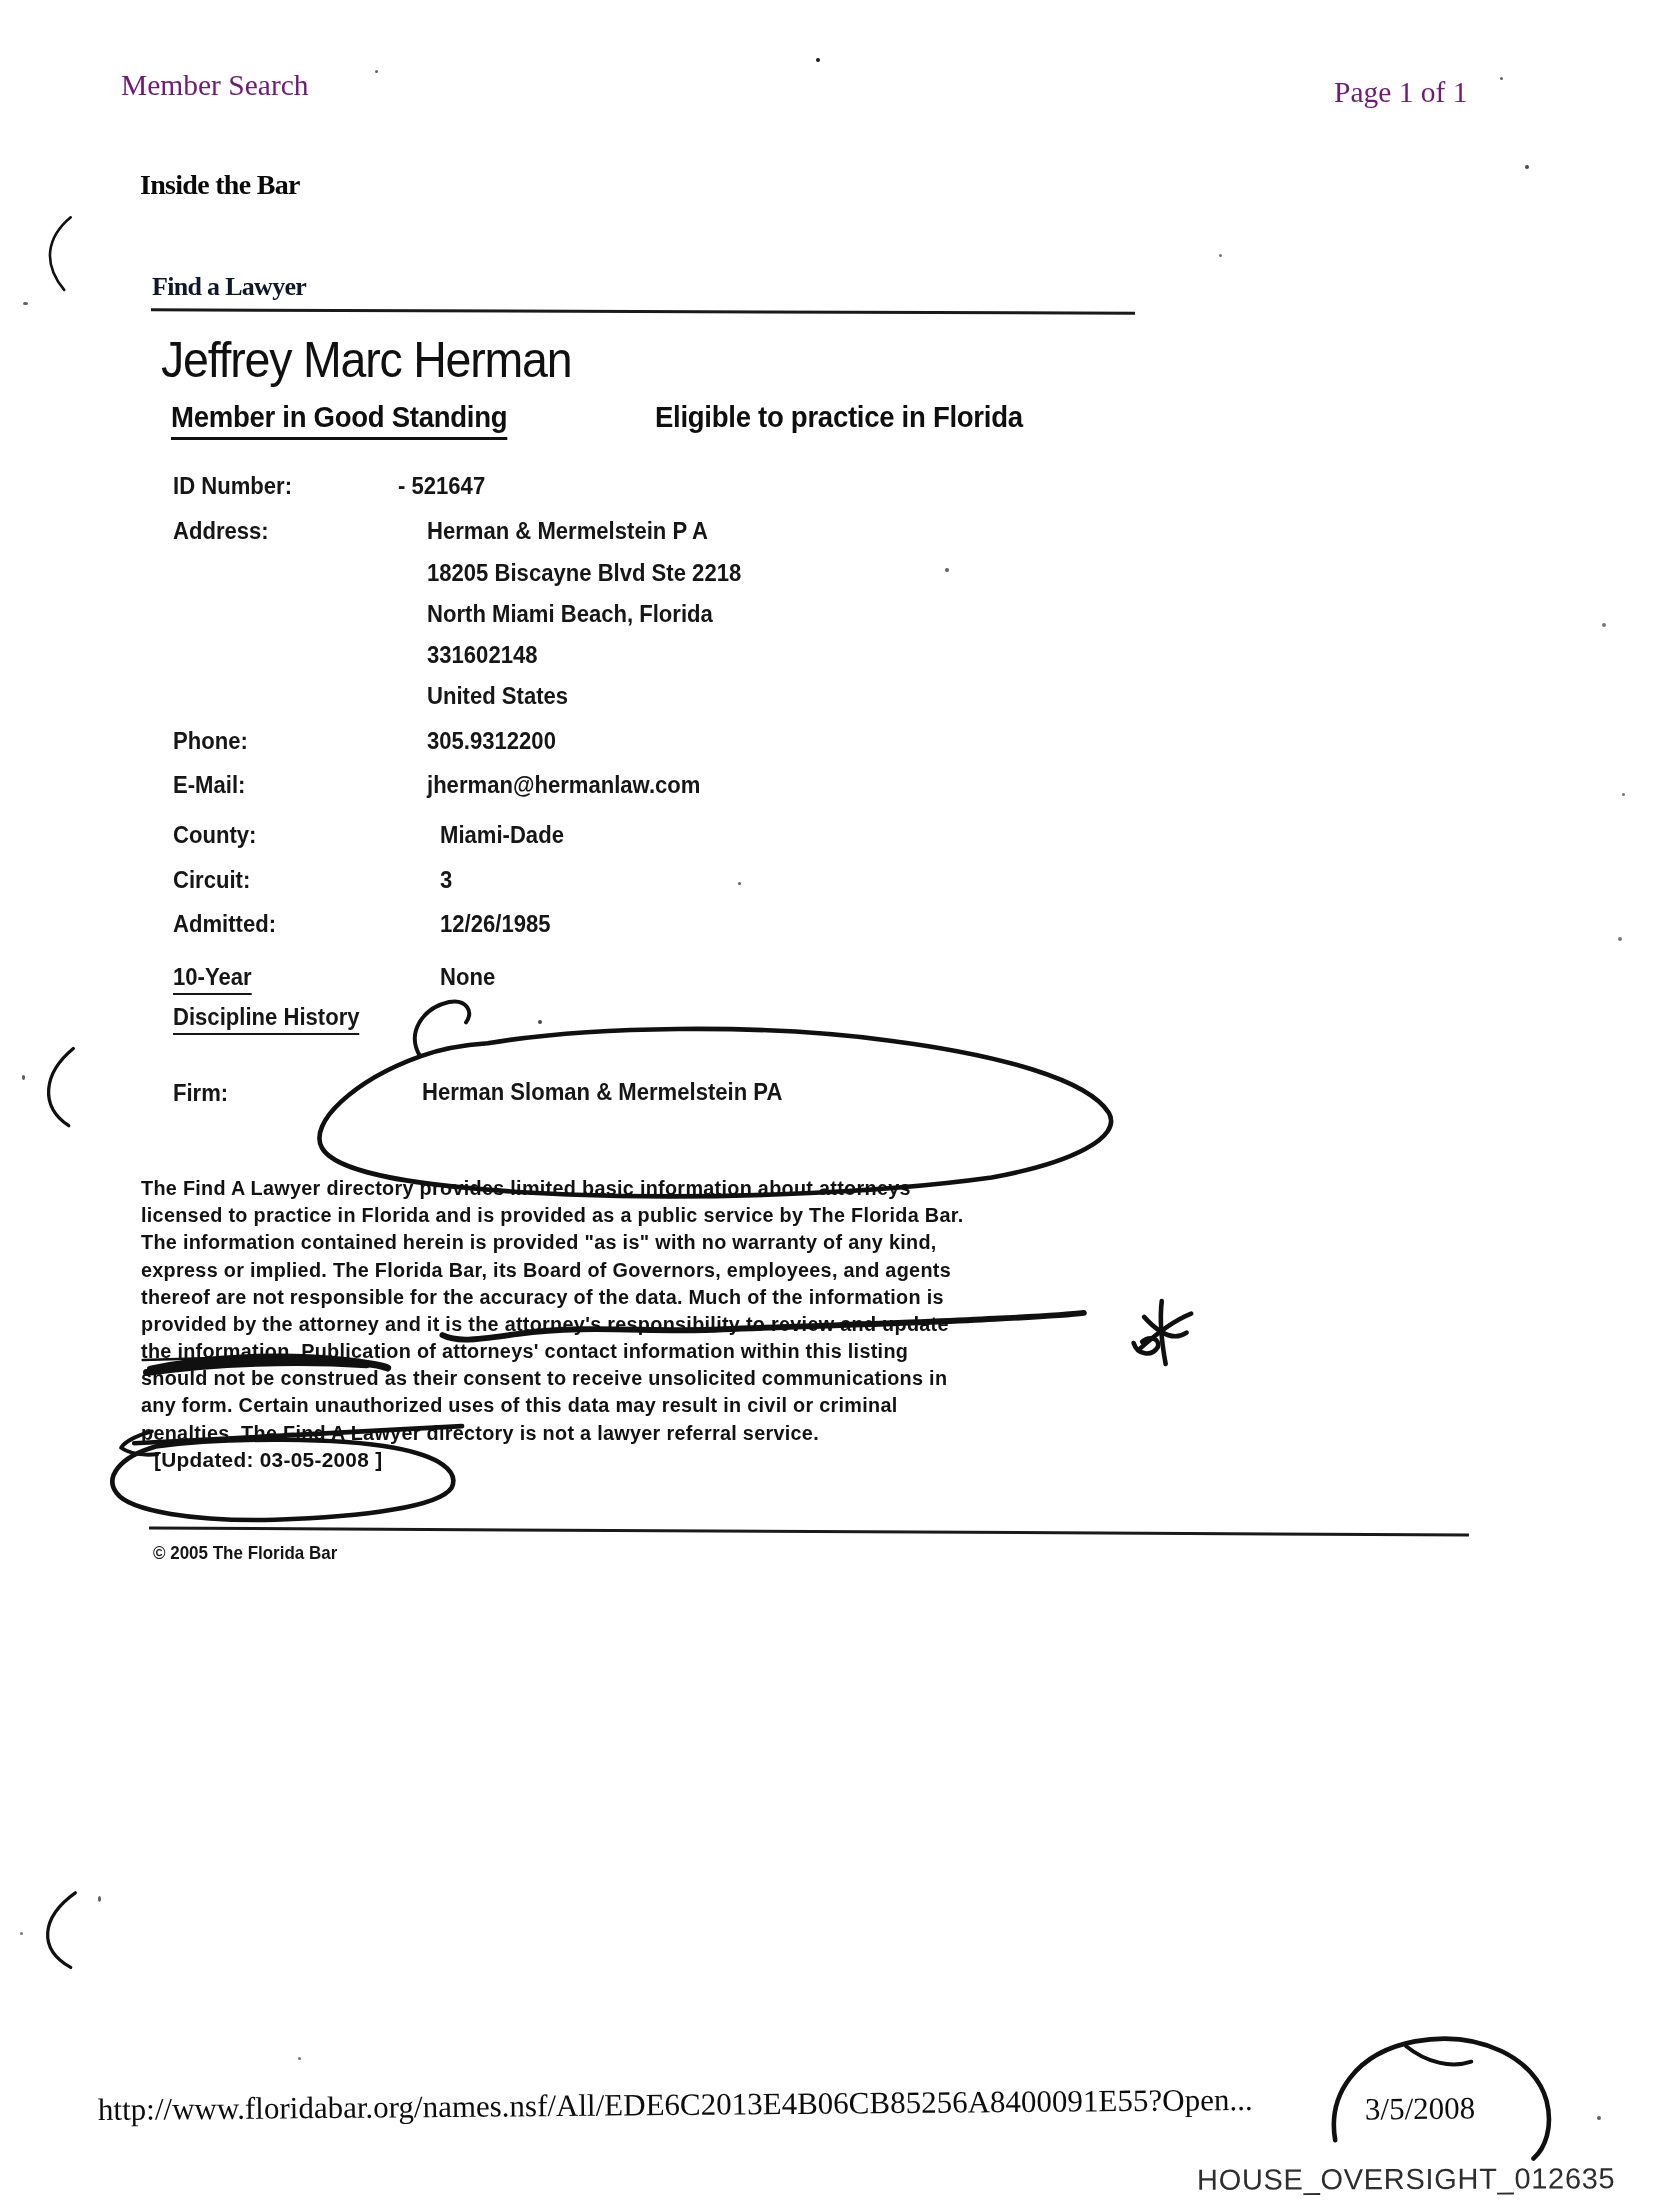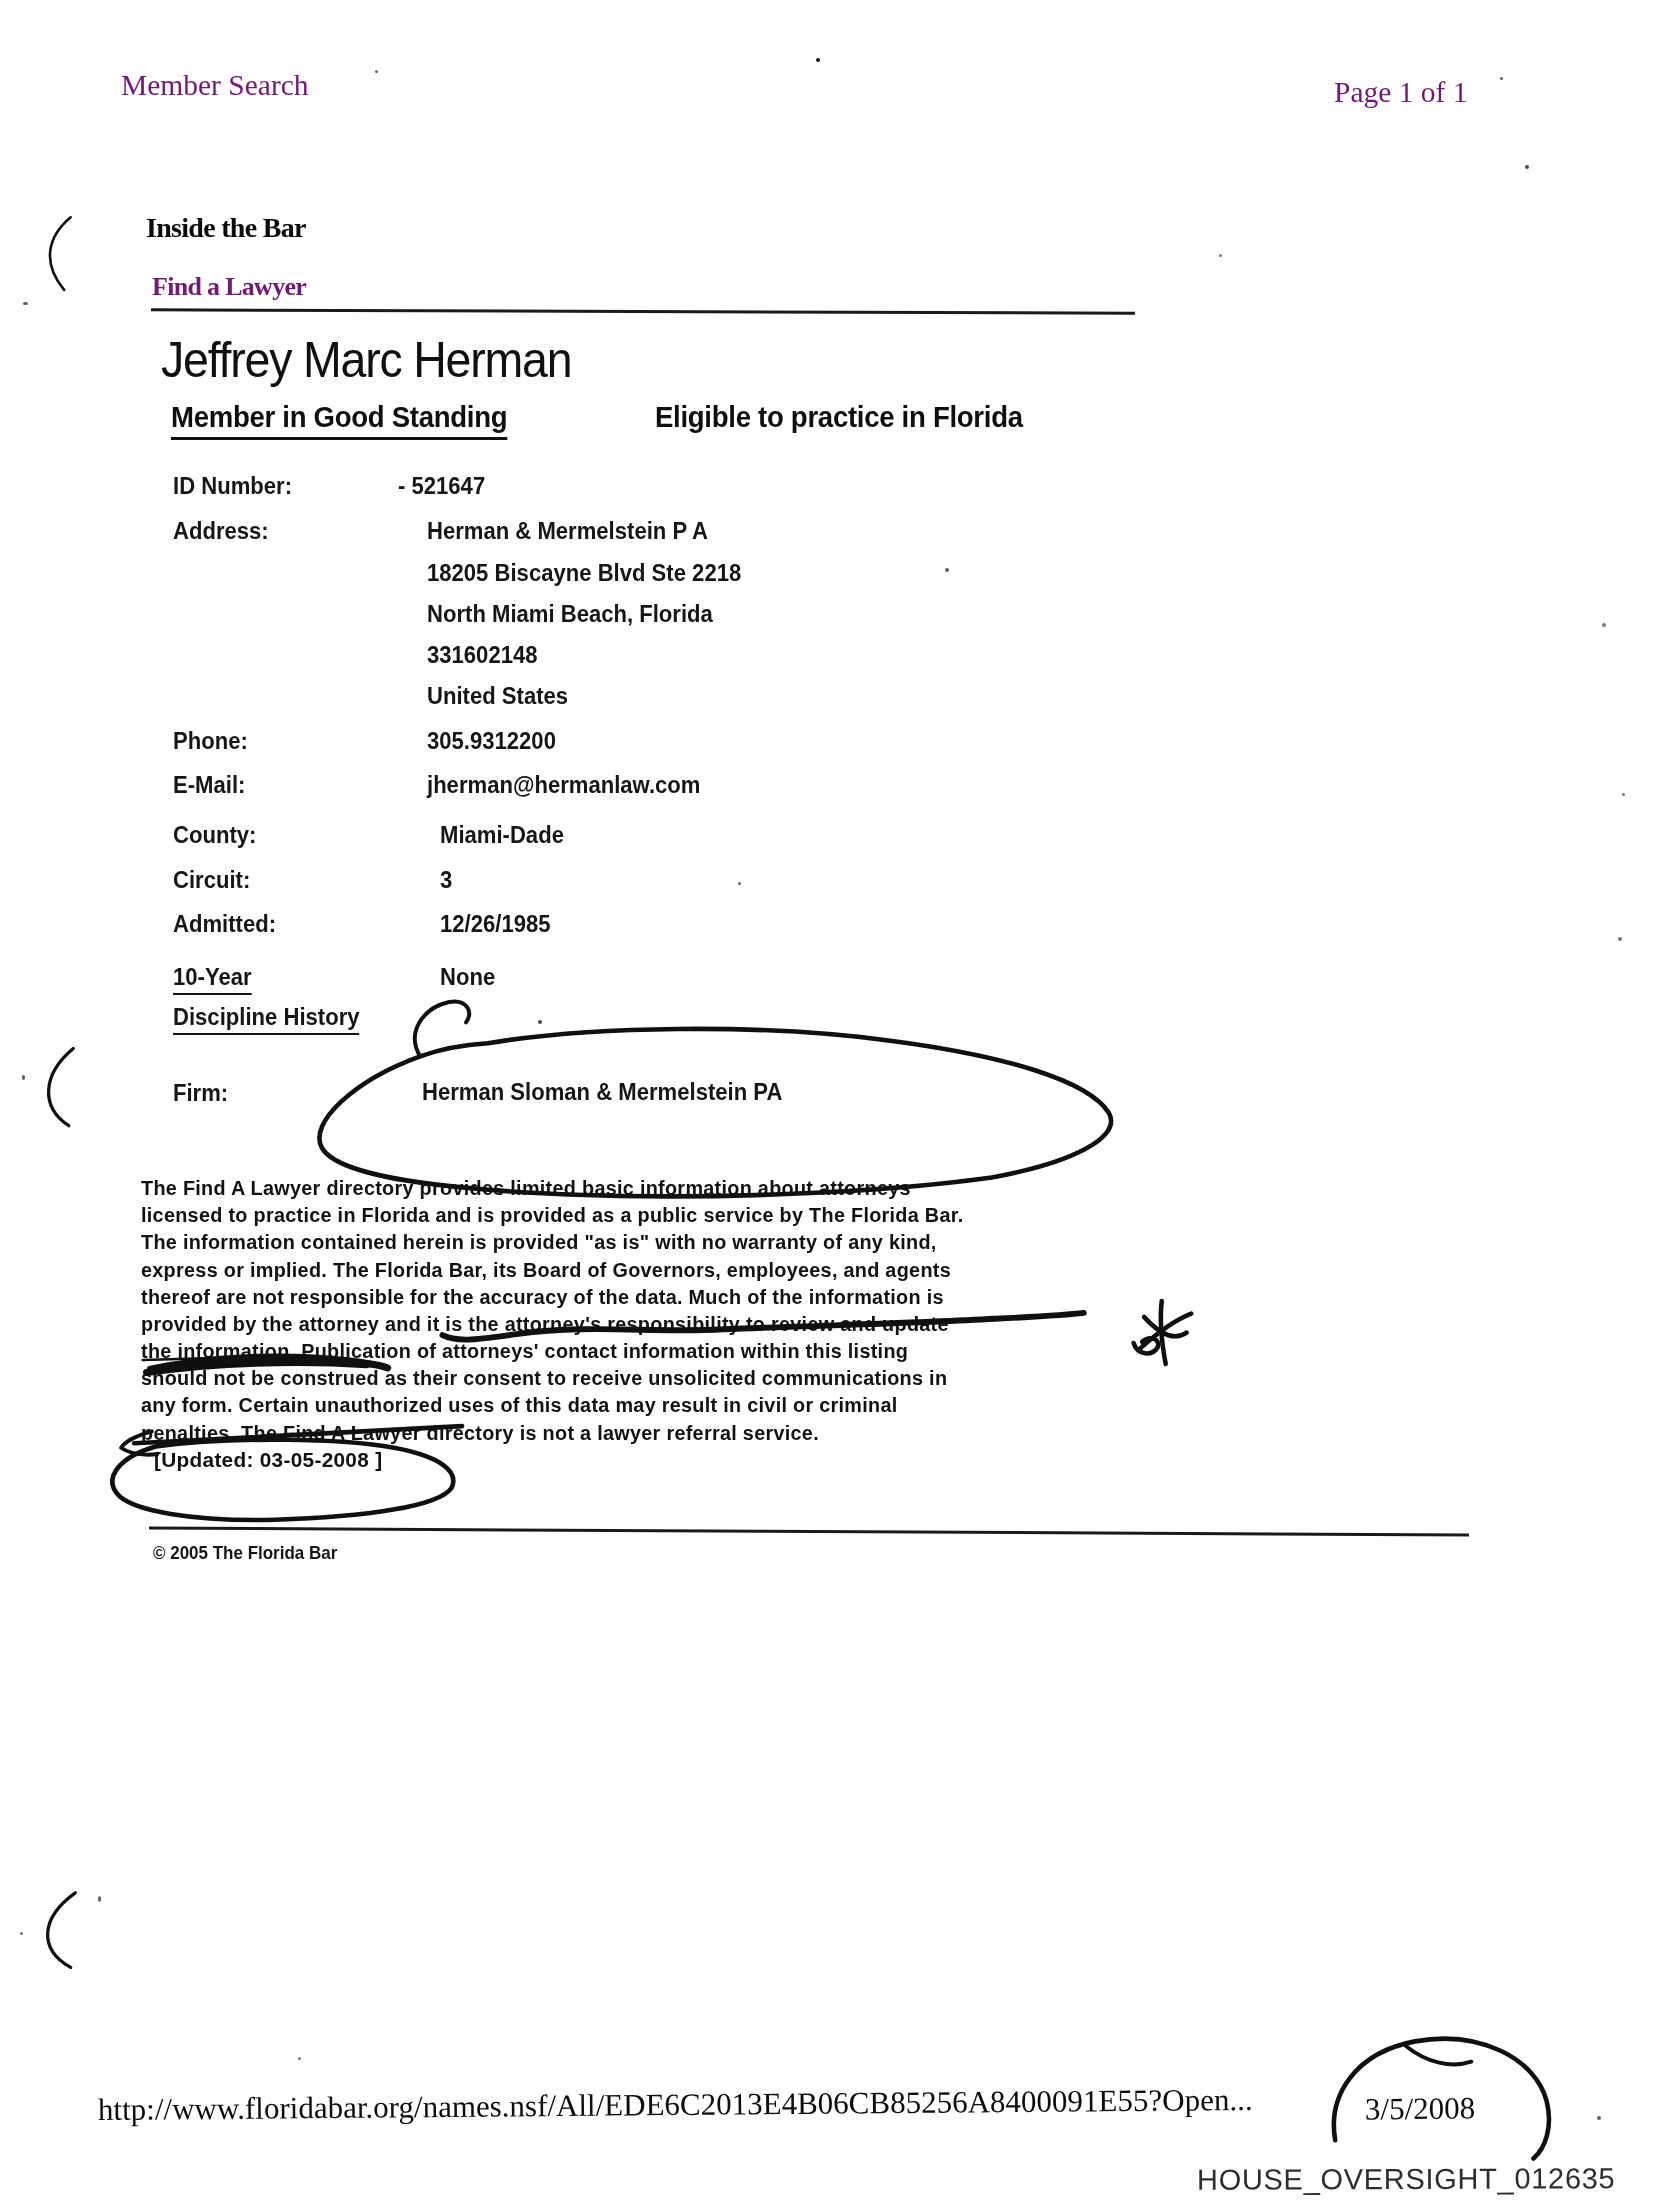--- a/index.html
+++ b/index.html
@@ -2,21 +2,21 @@
 <html style="font-size:10.5px"><head>
 <meta charset="utf-8">
 <style>
   html,body{margin:0;padding:0;background:#e8e8e8;}
   .page{position:relative;width:1669px;height:2205px;background:#ffffff;overflow:hidden;
         font-family:"Liberation Sans",sans-serif;color:#141414;}
   .abs{position:absolute;white-space:nowrap;}
   .serif{font-family:"Liberation Serif",serif;}
   .hdr{font-size:29.5px;color:#701a75;}
   .doctitle{font-weight:700;font-size:28px;letter-spacing:-0.7px;color:#0a0a0a;}
-  .sectitle{font-weight:700;font-size:26px;letter-spacing:-0.7px;color:#701a75;}
+  .sectitle{font-weight:700;font-size:26px;letter-spacing:-0.7px;color:#0f172a;}
   .rule{position:absolute;background:#1a1a1a;}
   .membername{font-size:50px;font-weight:400;letter-spacing:-1.3px;color:#101010;
               transform:scaleX(.93);transform-origin:left top;}
   .status{font-size:29px;font-weight:700;letter-spacing:-0.3px;color:#0f0f0f;
           transform:scaleX(.95);transform-origin:left top;}
   .status.u{border-bottom:3.3px solid #101010;padding-bottom:3.3px;}
   .fld{font-size:23px;font-weight:700;color:#161616;transform:scaleX(.96);transform-origin:left top;}
   .fld.u{border-bottom:2.6px solid #151515;padding-bottom:2px;}
   .para{font-size:20px;font-weight:700;letter-spacing:0.3px;color:#121212;
         transform:scaleX(.99);transform-origin:left top;}
@@ -29,21 +29,21 @@
   svg.marks path{fill:none;stroke:#101010;stroke-linecap:round;stroke-linejoin:round;}
 </style>
 </head>
 <body>
 
 <div class="page">
 
   <div class="abs serif hdr" style="left:121px;top:69px;">Member Search</div>
   <div class="abs serif hdr" style="left:1334px;top:76px;">Page 1 of 1</div>
 
-  <div class="abs serif doctitle" style="left:146px;top:169px;margin-top:43px;">Inside the Bar</div>
+  <div class="abs serif doctitle" style="left:140px;top:169px;">Inside the Bar</div>
   <div class="abs serif sectitle" style="left:152px;top:272px;">Find a Lawyer</div>
   <div class="rule" style="left:151px;top:310px;width:984px;height:2.6px;transform:rotate(.2deg);"></div>
 
   <div class="abs membername" style="left:161px;top:331px;">Jeffrey Marc Herman</div>
   <div class="abs status u" style="left:171px;top:401px;">Member in Good Standing</div>
   <div class="abs status" style="left:655px;top:401px;">Eligible to practice in Florida</div>
 
   <div class="abs fld" style="left:173px;top:473px;">ID Number:</div>
   <div class="abs fld" style="left:398px;top:473px;">- 521647</div>
 

